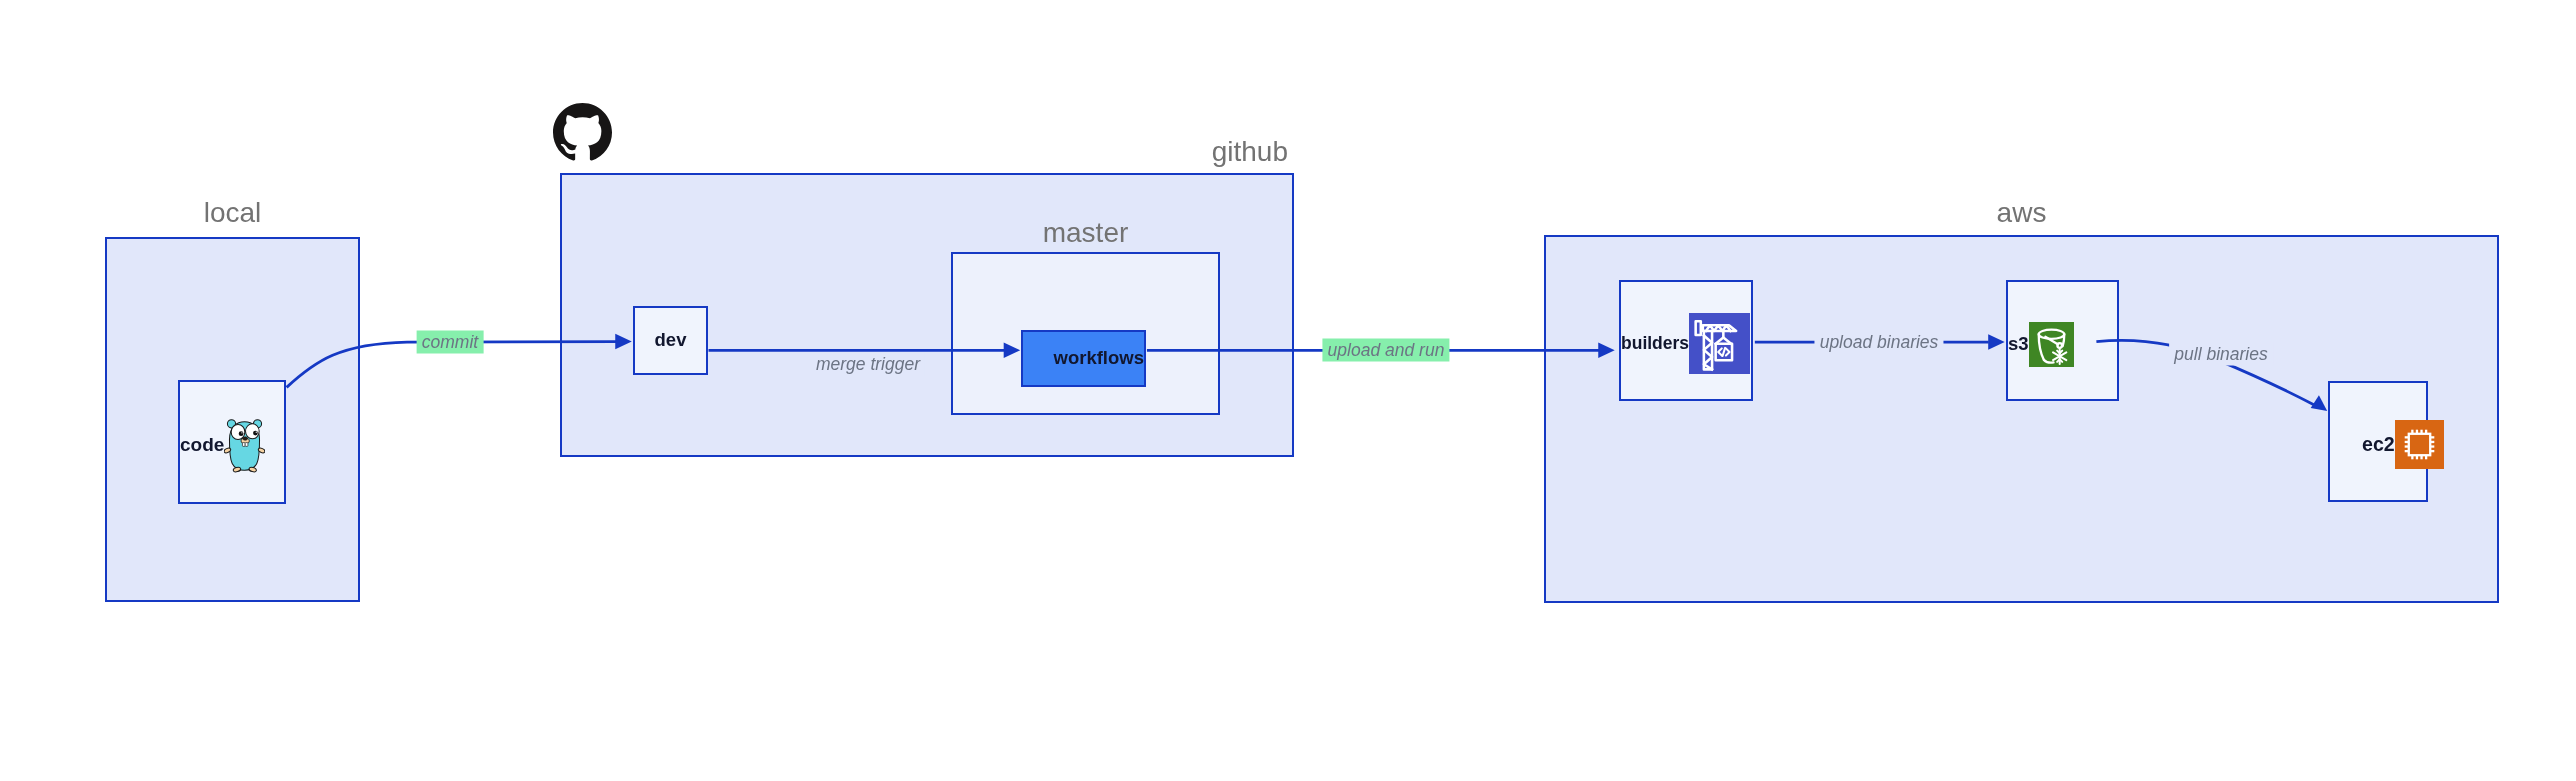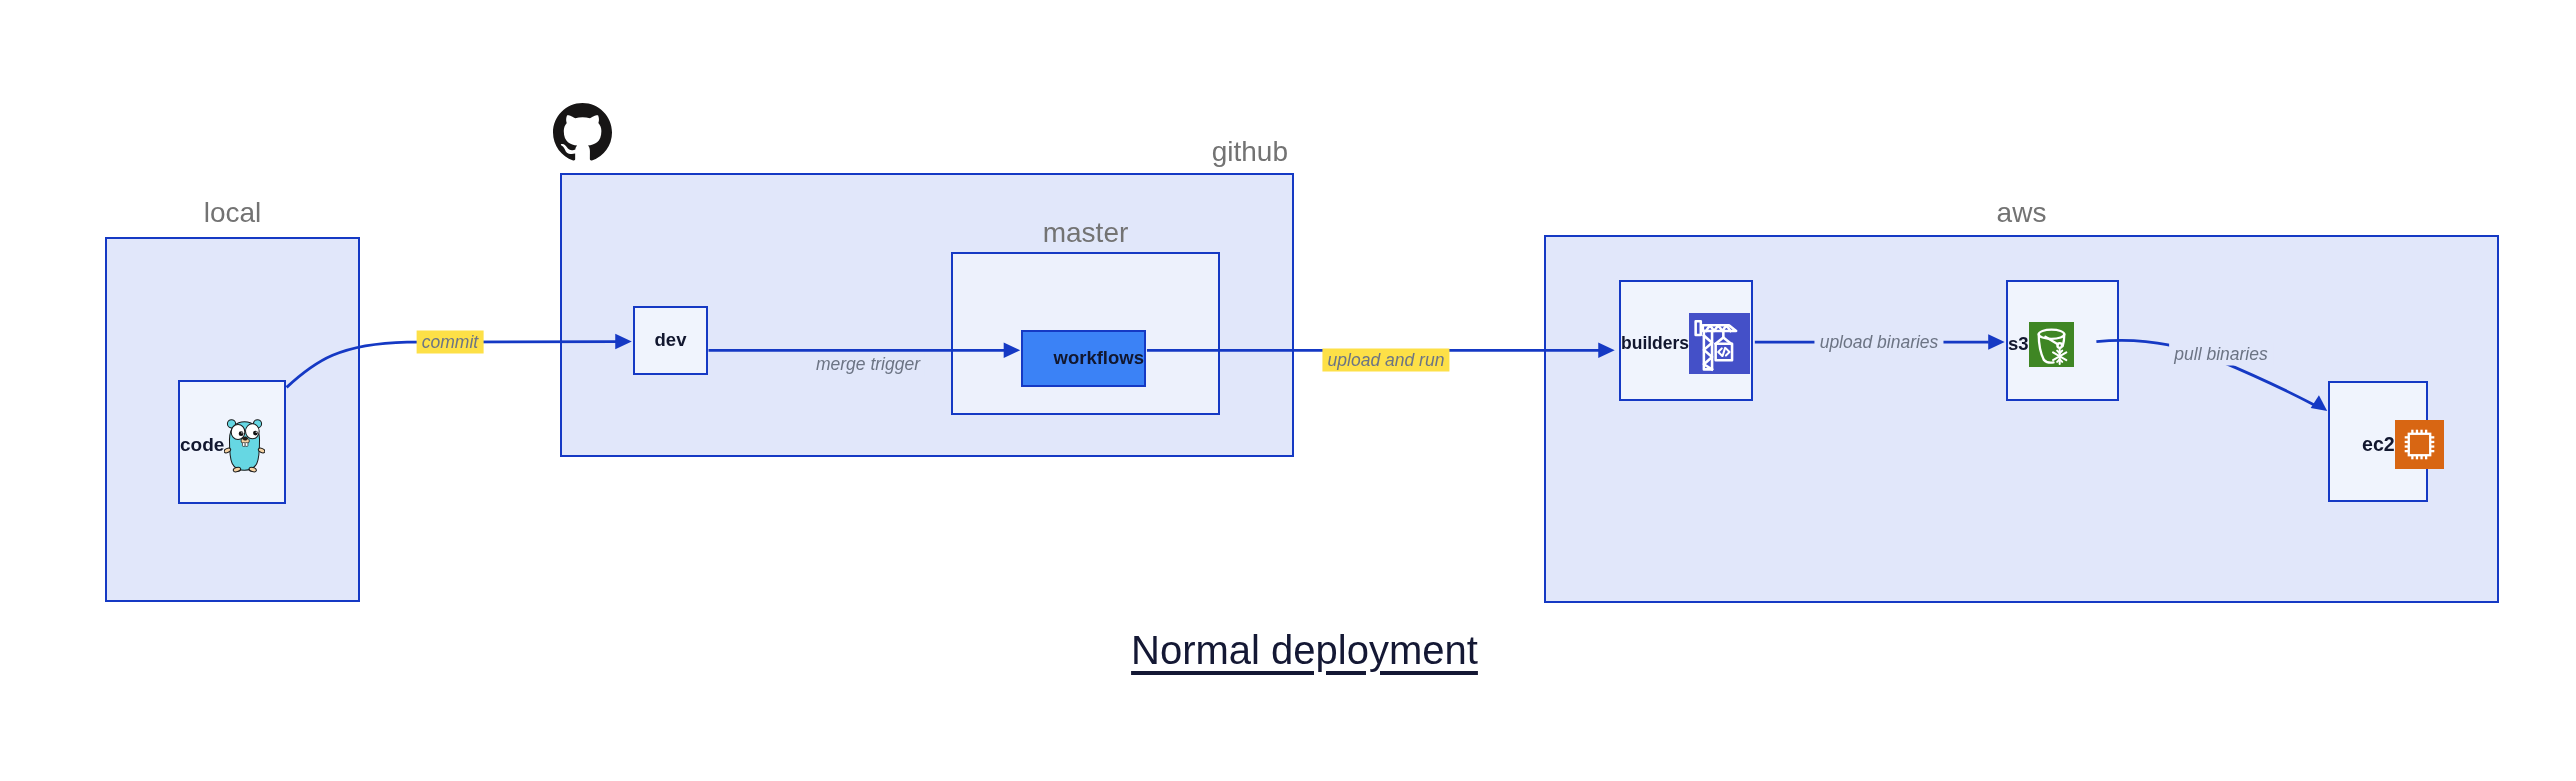--- a/index.html
+++ b/index.html
@@ -22,21 +22,21 @@
   }
   .node-label {
     color: #12172F; font-weight: bold; font-size: 18.5px; line-height: 1.1;
     white-space: nowrap;
   }
   .edge-label {
     position: absolute; transform: translate(-50%, -50%);
     font-style: italic; color: #6C7484; font-size: 17.5px; line-height: 1.2;
     padding: 1px 5.2px; white-space: nowrap; z-index: 6;
   }
-  .edge-label.bg-white { background: #fde047; }
+  .edge-label.bg-white { background: #86efac; }
   .edge-label.bg-outer { background: #E1E7FA; }
   #edge-layer { position: absolute; left: 0; top: 0; z-index: 5; pointer-events: none; }
   .icon-wrap { flex: 0 0 auto; }
   #diagram-title {
     position: absolute; left: 1047px; top: 628px; width: 515px;
     text-align: center; color: #141834; font-size: 40px;
     text-decoration: underline; text-decoration-thickness: 3.6px; text-underline-offset: 7.2px;
     z-index: 2; white-space: nowrap;
   }
 </style>
@@ -174,20 +174,19 @@
       <polygon points="1226,663 1194,648 1194,678"></polygon>
       <polygon points="1980,680 1948,665 1948,695"></polygon>
       <polygon points="3134,680 3102,665 3102,695"></polygon>
       <polygon points="3891,664 3859,649 3859,679"></polygon>
       <polygon points="4517,798 4485,792 4501,767"></polygon>
     </g>
   </svg>
 
   <div class="edge-label bg-white" style="left:450px; top:342px;">commit</div>
   <div class="edge-label bg-outer" style="left:868px; top:364px;">merge trigger</div>
-  <div class="edge-label bg-white" style="left:1386px; top:350px;margin-top:10px;">upload and run</div>
+  <div class="edge-label bg-white" style="left:1386px; top:350px;">upload and run</div>
   <div class="edge-label bg-outer" style="left:1879px; top:342px;">upload binaries</div>
   <div class="edge-label bg-outer" style="left:2221px; top:354px;">pull binaries</div>
 
-  <div id="diagram-title">Normal deployment</div>
 
 </div>
 
 
 </body></html>

